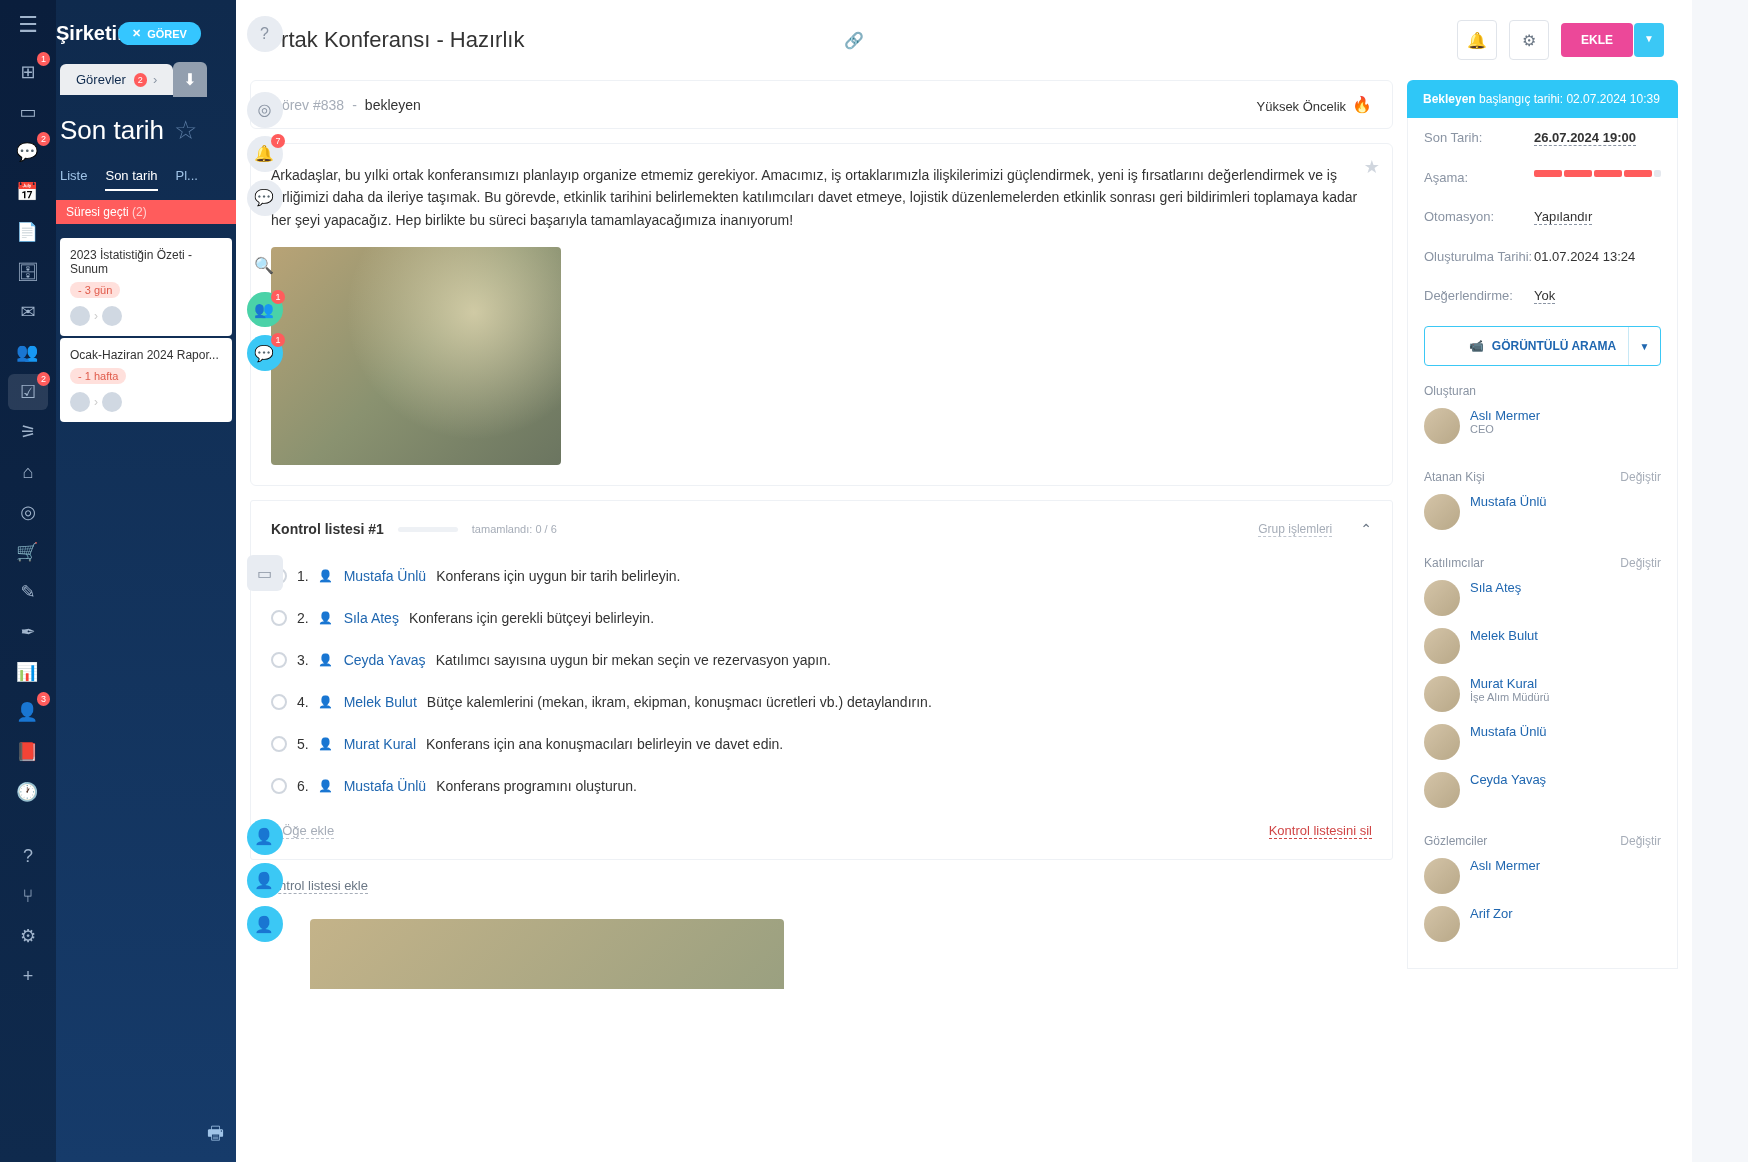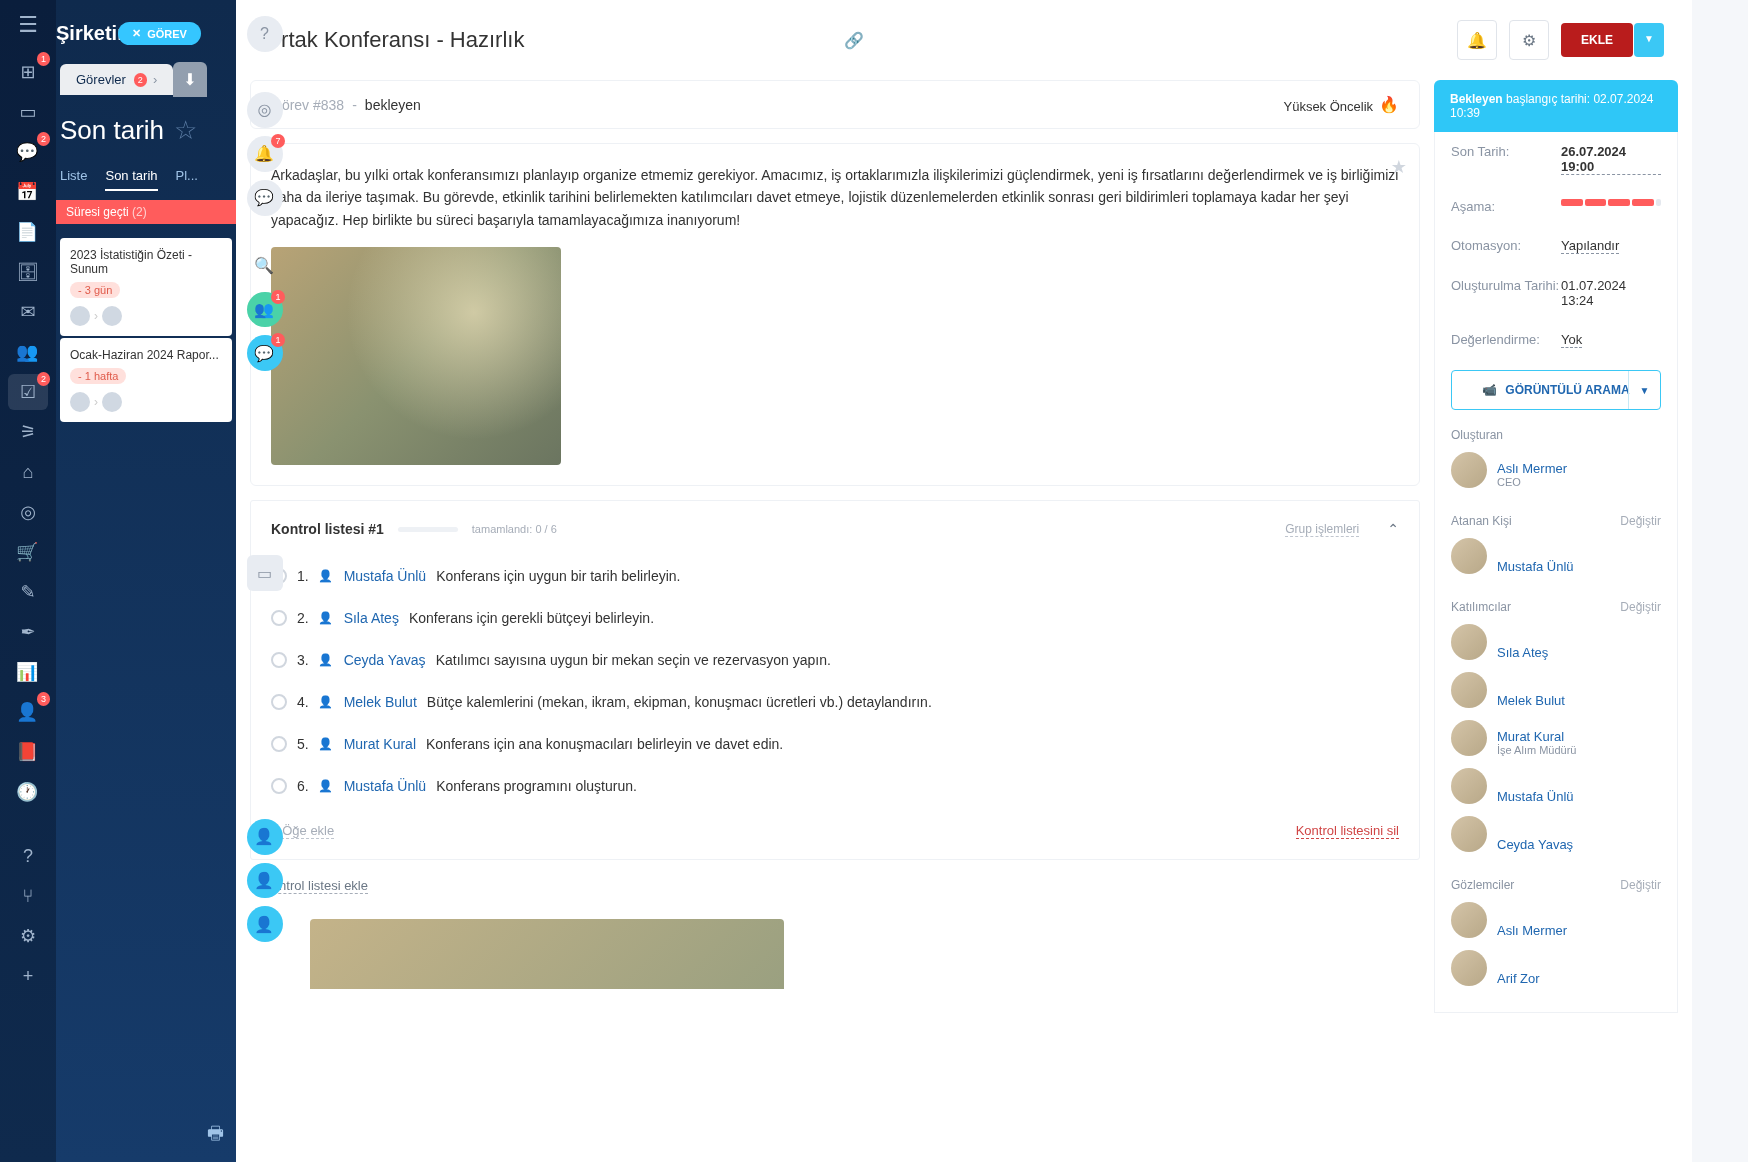--- a/index.html
+++ b/index.html
@@ -31,21 +31,21 @@
 .card-deadline { display: inline-block; background: #ffe0dc; color: #e05b4b; padding: 2px 8px; border-radius: 10px; font-size: 11px; margin-top: 6px; }
 .card-avatars { display: flex; gap: 4px; margin-top: 8px; align-items: center; }
 .mini-av { width: 20px; height: 20px; border-radius: 50%; background: #d0d8e2; }
 .print-icon { position: absolute; bottom: 12px; right: 12px; color: #a0c4e8; font-size: 18px; }
 
 
 .modal-overlay { position: absolute; top: 0; left: 236px; right: 56px; bottom: 0; background: #fff; display: flex; flex-direction: column; }
 .modal-header { display: flex; align-items: center; padding: 20px 28px; gap: 12px; }
 .modal-title { font-size: 22px; font-weight: 400; color: #333; flex: 1; }
 .hdr-btn { width: 40px; height: 40px; border: 1px solid #e0e4ea; border-radius: 4px; display: flex; align-items: center; justify-content: center; color: #6b7785; cursor: pointer; font-size: 16px; }
-.ekle-btn { background: #b91c1c; color: #fff; padding: 10px 20px; border-radius: 4px; font-size: 12px; font-weight: 600; cursor: pointer; }
+.ekle-btn { background: #ec4899; color: #fff; padding: 10px 20px; border-radius: 4px; font-size: 12px; font-weight: 600; cursor: pointer; }
 .ekle-dd { background: #3bc8f5; color: #fff; padding: 10px 10px; border-radius: 4px; margin-left: 1px; cursor: pointer; font-size: 10px; }
 
 .modal-body { display: flex; flex: 1; overflow: hidden; padding: 0 14px; gap: 14px; }
 
 
 .content-col { flex: 1; display: flex; flex-direction: column; gap: 14px; overflow-y: auto; }
 .status-bar { display: flex; justify-content: space-between; align-items: center; background: #fff; border: 1px solid #eef1f5; border-radius: 6px; padding: 14px 20px; }
 .status-left { color: #333; font-size: 14px; display: flex; align-items: center; gap: 8px; }
 .status-id { color: #a6adb8; }
 .priority { color: #333; font-size: 13px; display: flex; align-items: flex-end; gap: 6px; }
@@ -71,40 +71,40 @@
 .cl-assignee { color: #2067b0; }
 .cl-footer { display: flex; justify-content: space-between; margin-top: 16px; font-size: 13px; }
 .cl-add { color: #a6adb8; border-bottom: 1px dashed #c0c6cf; cursor: pointer; }
 .cl-del { color: #d04545; border-bottom: 1px dashed #d04545; cursor: pointer; }
 .add-checklist { color: #6b7785; font-size: 13px; margin: 4px 0 12px 2px; }
 .add-checklist span { border-bottom: 1px dashed #a6adb8; cursor: pointer; }
 
 .bottom-img { width: 474px; height: 70px; background: linear-gradient(135deg, #c4b389 0%, #9aa080 100%); margin: 0 auto 0 60px; border-radius: 4px 4px 0 0; }
 
 
-.info-col { width: 244px; display: flex; flex-direction: column; gap: 0; }
+.info-col { width: 271px; display: flex; flex-direction: column; gap: 0; }
 .pending-bar { background: #2fc7f7; color: #fff; padding: 12px 16px; font-size: 12px; border-radius: 6px 6px 0 0; }
 .pending-bar b { font-weight: 600; }
 .info-box { background: #fff; border: 1px solid #eef1f5; border-top: none; display: flex; flex-direction: column; }
 .info-row { display: flex; padding: 12px 16px; font-size: 13px; }
 .info-label { color: #8a94a3; width: 110px; flex-shrink: 0; }
 .info-val { color: #333; }
 .info-val.underline { border-bottom: 1px dashed #8a94a3; cursor: pointer; }
 .info-val.bold { font-weight: 600; }
 .info-val.link { color: #2067b0; border-bottom: 1px dashed #2067b0; cursor: pointer; }
 .stage-bar { display: flex; gap: 2px; flex: 1; }
 .stage-seg { height: 7px; background: #ff5c5c; border-radius: 2px; flex: 1; }
 .stage-seg.grey { background: #e4e8ee; flex: 0.25; }
 .call-btn { margin: 10px 16px 18px; border: 1px solid #3bc8f5; color: #2067b0; padding: 12px; border-radius: 4px; font-size: 12px; font-weight: 600; text-align: center; display: flex; align-items: center; justify-content: center; gap: 8px; cursor: pointer; position: relative; }
 .call-dd { position: absolute; right: 0; top: 0; bottom: 0; width: 32px; border-left: 1px solid #c8e8f5; display: flex; align-items: center; justify-content: center; font-size: 10px; }
 
 .people-section { padding: 0 16px 14px; }
 .ps-title { font-size: 12px; color: #8a94a3; margin-bottom: 10px; display: flex; justify-content: space-between; }
 .ps-change { color: #a6adb8; font-size: 12px; cursor: pointer; }
-.person { display: flex; align-items: flex-end; gap: 10px; margin-bottom: 12px; }
+.person { display: flex; align-items: flex-start; gap: 10px; margin-bottom: 12px; }
 .p-av { width: 36px; height: 36px; border-radius: 50%; background: linear-gradient(135deg, #d4c4a8, #b8a888); flex-shrink: 0; }
 .p-name { color: #2067b0; font-size: 13px; }
 .p-role { color: #8a94a3; font-size: 11px; }
 
 
 .rail { width: 56px; background: #f5f7fa; display: flex; flex-direction: column; align-items: center; padding-top: 16px; gap: 8px; border-left: 1px solid #eef1f5; }
 .rail-icon { width: 36px; height: 36px; border-radius: 50%; display: flex; align-items: center; justify-content: center; font-size: 16px; color: #8a94a3; background: #e8ecf2; position: relative; cursor: pointer; }
 .rail-badge { position: absolute; top: -2px; right: -2px; background: #ff5c5c; color: #fff; font-size: 9px; border-radius: 8px; padding: 0 4px; line-height: 14px; }
 .rail-av { width: 36px; height: 36px; border-radius: 50%; background: linear-gradient(135deg, #d8cdb8, #c0b098); cursor: pointer; }
 .rail-av.teal { background: #4ad2a8; }

